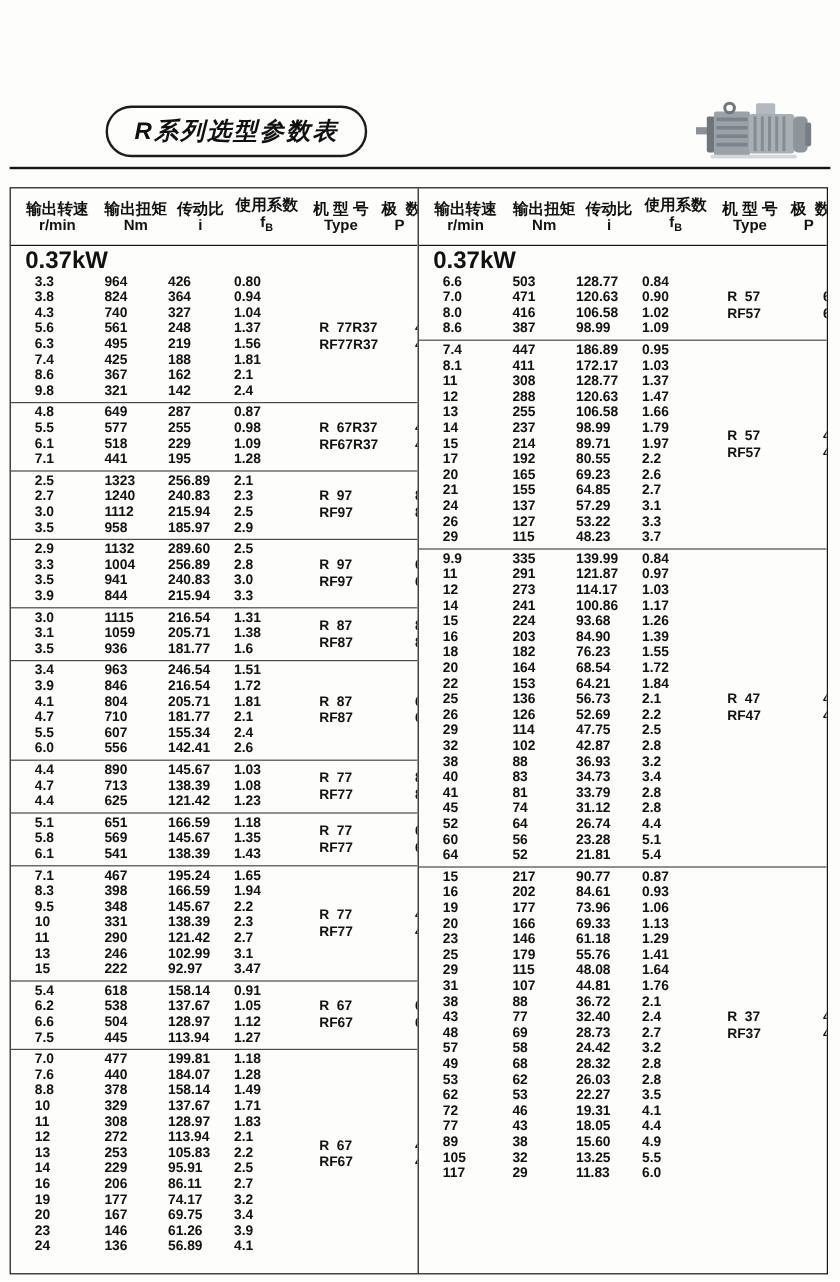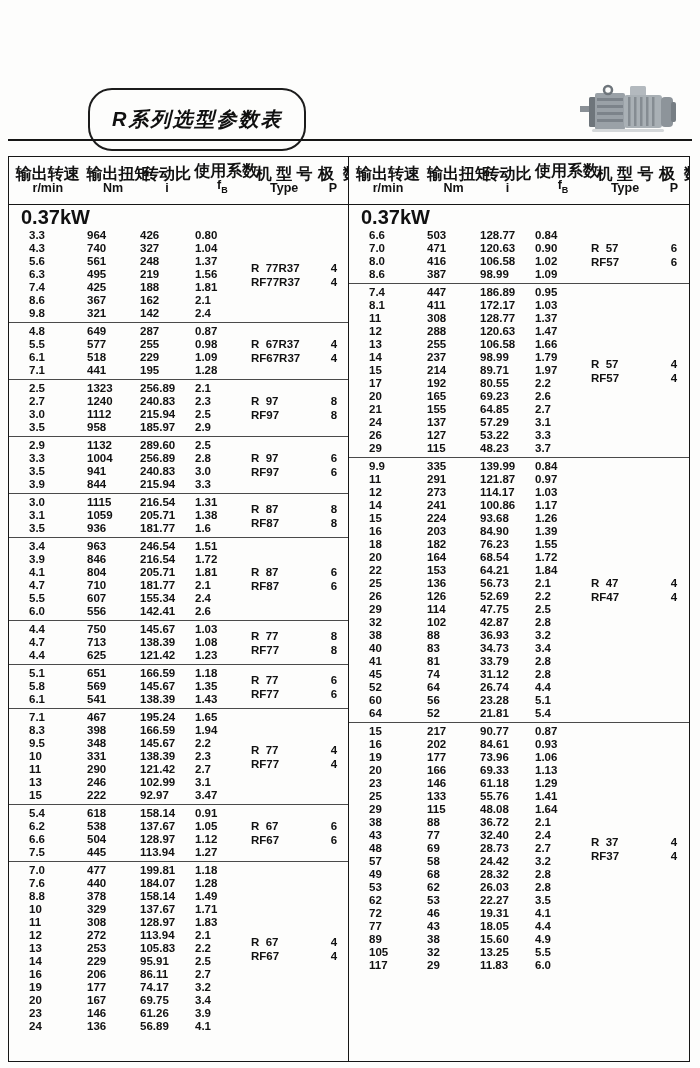--- a/index.html
+++ b/index.html
@@ -3,46 +3,46 @@
 <meta charset="utf-8">
 <style>
   html,body{margin:0;padding:0;background:#ffffff;}
   .page{
     position:relative;width:700px;height:1068px;background:#fdfdfc;
     font-family:"Liberation Sans","DejaVu Sans",sans-serif;color:#111;overflow:hidden;
   }
   
   .title-badge{
     position:absolute;left:88px;top:88px;border:2px solid #1c1c1c;border-radius:24px;
-    padding:16px 22px;font-size:20px;font-weight:bold;font-style:italic;letter-spacing:2px;
+    padding:6px 22px;font-size:20px;font-weight:bold;font-style:italic;letter-spacing:2px;
     color:#101010;background:#fdfdfc;
   }
   .title-rule{position:absolute;left:8px;right:8px;top:139px;height:2px;background:#161616;}
   .motor-img{position:absolute;right:18px;top:80px;width:104px;height:56px;}
   
   .ptable{
     position:absolute;left:8px;top:156px;width:682px;height:906px;
     border:1.5px solid #161616;display:flex;box-sizing:border-box;
   }
   .half{width:50%;display:flex;flex-direction:column;box-sizing:border-box;overflow:hidden;}
   .half.left{border-right:1.5px solid #161616;}
   
   .thead{
     display:flex;align-items:center;height:48px;border-bottom:1.5px solid #161616;
     box-sizing:border-box;flex:none;
   }
   .hcell{text-align:center;line-height:15px;}
-  .hcell .zh{font-size:16px;font-weight:bold;white-space:pre;}
+  .hcell .zh{font-size:13px;font-weight:bold;white-space:pre;}
   .hcell .un{font-size:12.5px;font-weight:bold;white-space:pre;}
   .sub{font-size:9px;vertical-align:sub;}
   .w0{width:78px;} .w1{width:53px;} .w2{width:55px;} .w3{width:56px;} .w4{width:68px;} .w5{width:30px;}
   
   .tbody{flex:1;overflow:hidden;}
   .power{font-size:20px;font-weight:bold;padding:3px 0 1px 12px;height:18px;line-height:18px;}
-  .group{display:flex;padding:2px 0;}
+  .group{display:flex;padding:2px 0;gap:15px;}
   .group + .group{border-top:1px solid #4a4a4a;}
   .rows{width:242px;flex:none;}
   .row{display:flex;height:13px;line-height:13px;padding-left:20px;}
   .c{display:inline-block;font-size:11.5px;font-weight:bold;white-space:pre;}
   .c.rpm{width:58px;} .c.nm{width:53px;} .c.ratio{width:55px;} .c.fb{width:56px;}
   .typecol{display:flex;flex-direction:column;justify-content:center;flex:1;}
   .typeline{display:flex;height:14px;line-height:14px;}
   .type{width:68px;font-size:11.5px;font-weight:bold;white-space:pre;}
   .pole{width:30px;text-align:center;font-size:11.5px;font-weight:bold;}
 </style>
@@ -111,20 +111,26 @@
           <div class="power">0.37kW</div>
           <div class="group">
             <div class="rows">
               <div class="row">
                 <span class="c rpm">3.3</span>
                 <span class="c nm">964</span>
                 <span class="c ratio">426</span>
                 <span class="c fb">0.80</span>
               </div>
               <div class="row">
+                <span class="c rpm">3.8</span>
+                <span class="c nm">824</span>
+                <span class="c ratio">364</span>
+                <span class="c fb">0.94</span>
+              </div>
+              <div class="row">
                 <span class="c rpm">4.3</span>
                 <span class="c nm">740</span>
                 <span class="c ratio">327</span>
                 <span class="c fb">1.04</span>
               </div>
               <div class="row">
                 <span class="c rpm">5.6</span>
                 <span class="c nm">561</span>
                 <span class="c ratio">248</span>
                 <span class="c fb">1.37</span>
@@ -358,21 +364,21 @@
               <div class="typeline">
                 <span class="type">RF87</span>
                 <span class="pole">6</span>
               </div>
             </div>
           </div>
           <div class="group">
             <div class="rows">
               <div class="row">
                 <span class="c rpm">4.4</span>
-                <span class="c nm">750</span>
+                <span class="c nm">890</span>
                 <span class="c ratio">145.67</span>
                 <span class="c fb">1.03</span>
               </div>
               <div class="row">
                 <span class="c rpm">4.7</span>
                 <span class="c nm">713</span>
                 <span class="c ratio">138.39</span>
                 <span class="c fb">1.08</span>
               </div>
               <div class="row">
@@ -934,29 +940,35 @@
                 <span class="c fb">1.13</span>
               </div>
               <div class="row">
                 <span class="c rpm">23</span>
                 <span class="c nm">146</span>
                 <span class="c ratio">61.18</span>
                 <span class="c fb">1.29</span>
               </div>
               <div class="row">
                 <span class="c rpm">25</span>
-                <span class="c nm">133</span>
+                <span class="c nm">179</span>
                 <span class="c ratio">55.76</span>
                 <span class="c fb">1.41</span>
               </div>
               <div class="row">
                 <span class="c rpm">29</span>
                 <span class="c nm">115</span>
                 <span class="c ratio">48.08</span>
                 <span class="c fb">1.64</span>
+              </div>
+              <div class="row">
+                <span class="c rpm">31</span>
+                <span class="c nm">107</span>
+                <span class="c ratio">44.81</span>
+                <span class="c fb">1.76</span>
               </div>
               <div class="row">
                 <span class="c rpm">38</span>
                 <span class="c nm">88</span>
                 <span class="c ratio">36.72</span>
                 <span class="c fb">2.1</span>
               </div>
               <div class="row">
                 <span class="c rpm">43</span>
                 <span class="c nm">77</span>

